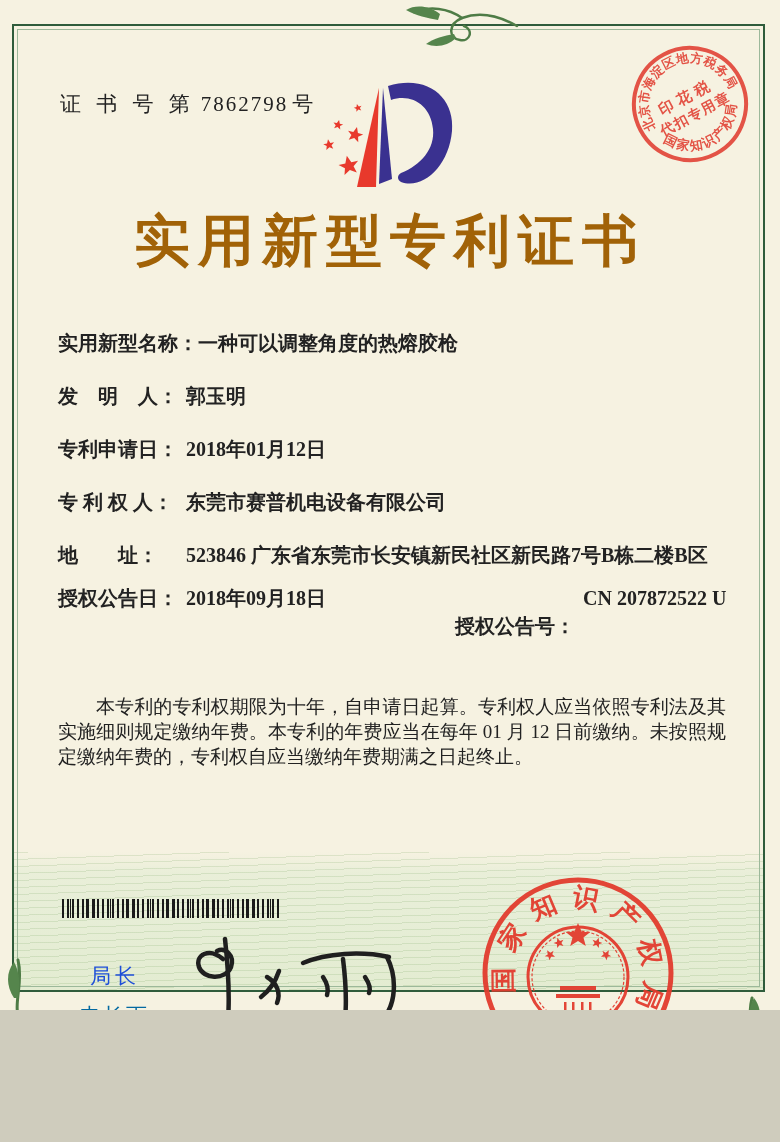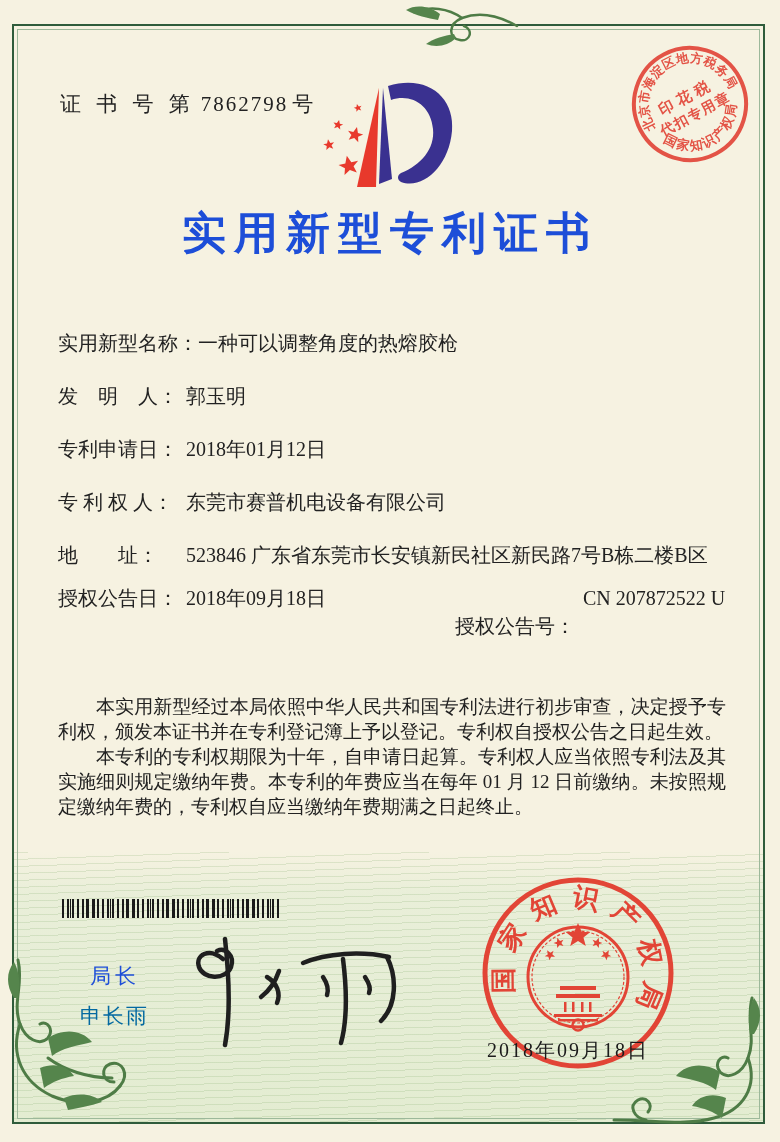--- a/index.html
+++ b/index.html
@@ -1,35 +1,35 @@
 <!DOCTYPE html>
 <html><head>
 <meta charset="utf-8">
 <style>
   html,body{margin:0;padding:0;background:#cfccbd;}
-  .page{position:relative;width:780px;height:1142px;margin:0 auto;background:#f6f2e1;
+  .page{position:relative;width:780px;height:1010px;margin:0 auto;background:#f6f2e1;
         overflow:hidden;font-family:"Liberation Serif","DejaVu Serif",serif;color:#222;}
   
   .frame-outer{position:absolute;left:12px;top:24px;right:15px;bottom:18px;
                border:2px solid #2f5c3b;pointer-events:none;}
   .frame-inner{position:absolute;left:17px;top:29px;right:20px;bottom:23px;
                border:1px solid #9cb89a;pointer-events:none;}
   
   .bottom-panel{position:absolute;left:14px;right:17px;top:852px;bottom:20px;
     background:
       repeating-linear-gradient(178deg, rgba(122,166,100,0.20) 0 1px, rgba(122,166,100,0) 1px 7px),
       linear-gradient(180deg, rgba(231,238,215,0) 0%, rgba(231,238,215,0.85) 15%, #e7eed7 40%, #e3ecd1 100%);}
   .cert-no{position:absolute;left:60px;top:90px;font-size:21px;white-space:nowrap;}
   .cert-no .pre{letter-spacing:5px;margin-right:6px;}
   .cert-no .num{letter-spacing:2px;}
   .cert-no .suf{margin-left:4px;}
   .doc-title{position:absolute;left:0;right:0;top:204px;text-align:center;
-             font-size:44px;font-weight:bold;letter-spacing:8px;color:#1d4ed8;}
+             font-size:56px;font-weight:bold;letter-spacing:8px;color:#a16207;}
   .rows{position:absolute;left:58px;top:330px;width:670px;font-size:20px;}
-  .row{display:flex;align-items:flex-start;line-height:27px;margin-bottom:26px;}
+  .row{display:flex;align-items:flex-start;line-height:27px;margin-bottom:26px;font-weight:bold;}
   .row .lbl{flex:0 0 128px;white-space:nowrap;}
   .row .val{flex:1;}
   .row-address{margin-bottom:16px;}
   .row-grant .val1{flex:0 0 269px;}
   .row-grant .lbl2{flex:0 0 128px;white-space:nowrap;margin-top:28px;}
   .paragraphs{position:absolute;left:58px;width:668px;top:694px;font-size:19px;
               line-height:25px;text-align:justify;}
   .paragraphs p{margin:0;text-indent:2em;}
   .barcode{position:absolute;left:62px;top:899px;width:218px;height:19px;
     background:
@@ -166,21 +166,20 @@
     </div>
     <div class="row row-grant">
       <span class="lbl">授权公告日：</span>
       <span class="val1">2018年09月18日</span>
       <span class="lbl2">授权公告号：</span>
       <span class="val">CN 207872522 U</span>
     </div>
   </div>
 
   <div class="paragraphs">
-    <p>本实用新型经过本局依照中华人民共和国专利法进行初步审查，决定授予专利权，颁发本证书并在专利登记簿上予以登记。专利权自授权公告之日起生效。</p>
     <p>本专利的专利权期限为十年，自申请日起算。专利权人应当依照专利法及其实施细则规定缴纳年费。本专利的年费应当在每年 01 月 12 日前缴纳。未按照规定缴纳年费的，专利权自应当缴纳年费期满之日起终止。</p>
   </div>
 
   <div class="barcode"></div>
 
   <div class="sig-title">局长</div>
   <div class="sig-name">申长雨</div>
 
   <svg class="signature-svg" width="250" height="115" viewBox="0 0 250 115">
     <g stroke="#1f1f1f" stroke-width="4.5" fill="none" stroke-linecap="round" stroke-linejoin="round">

